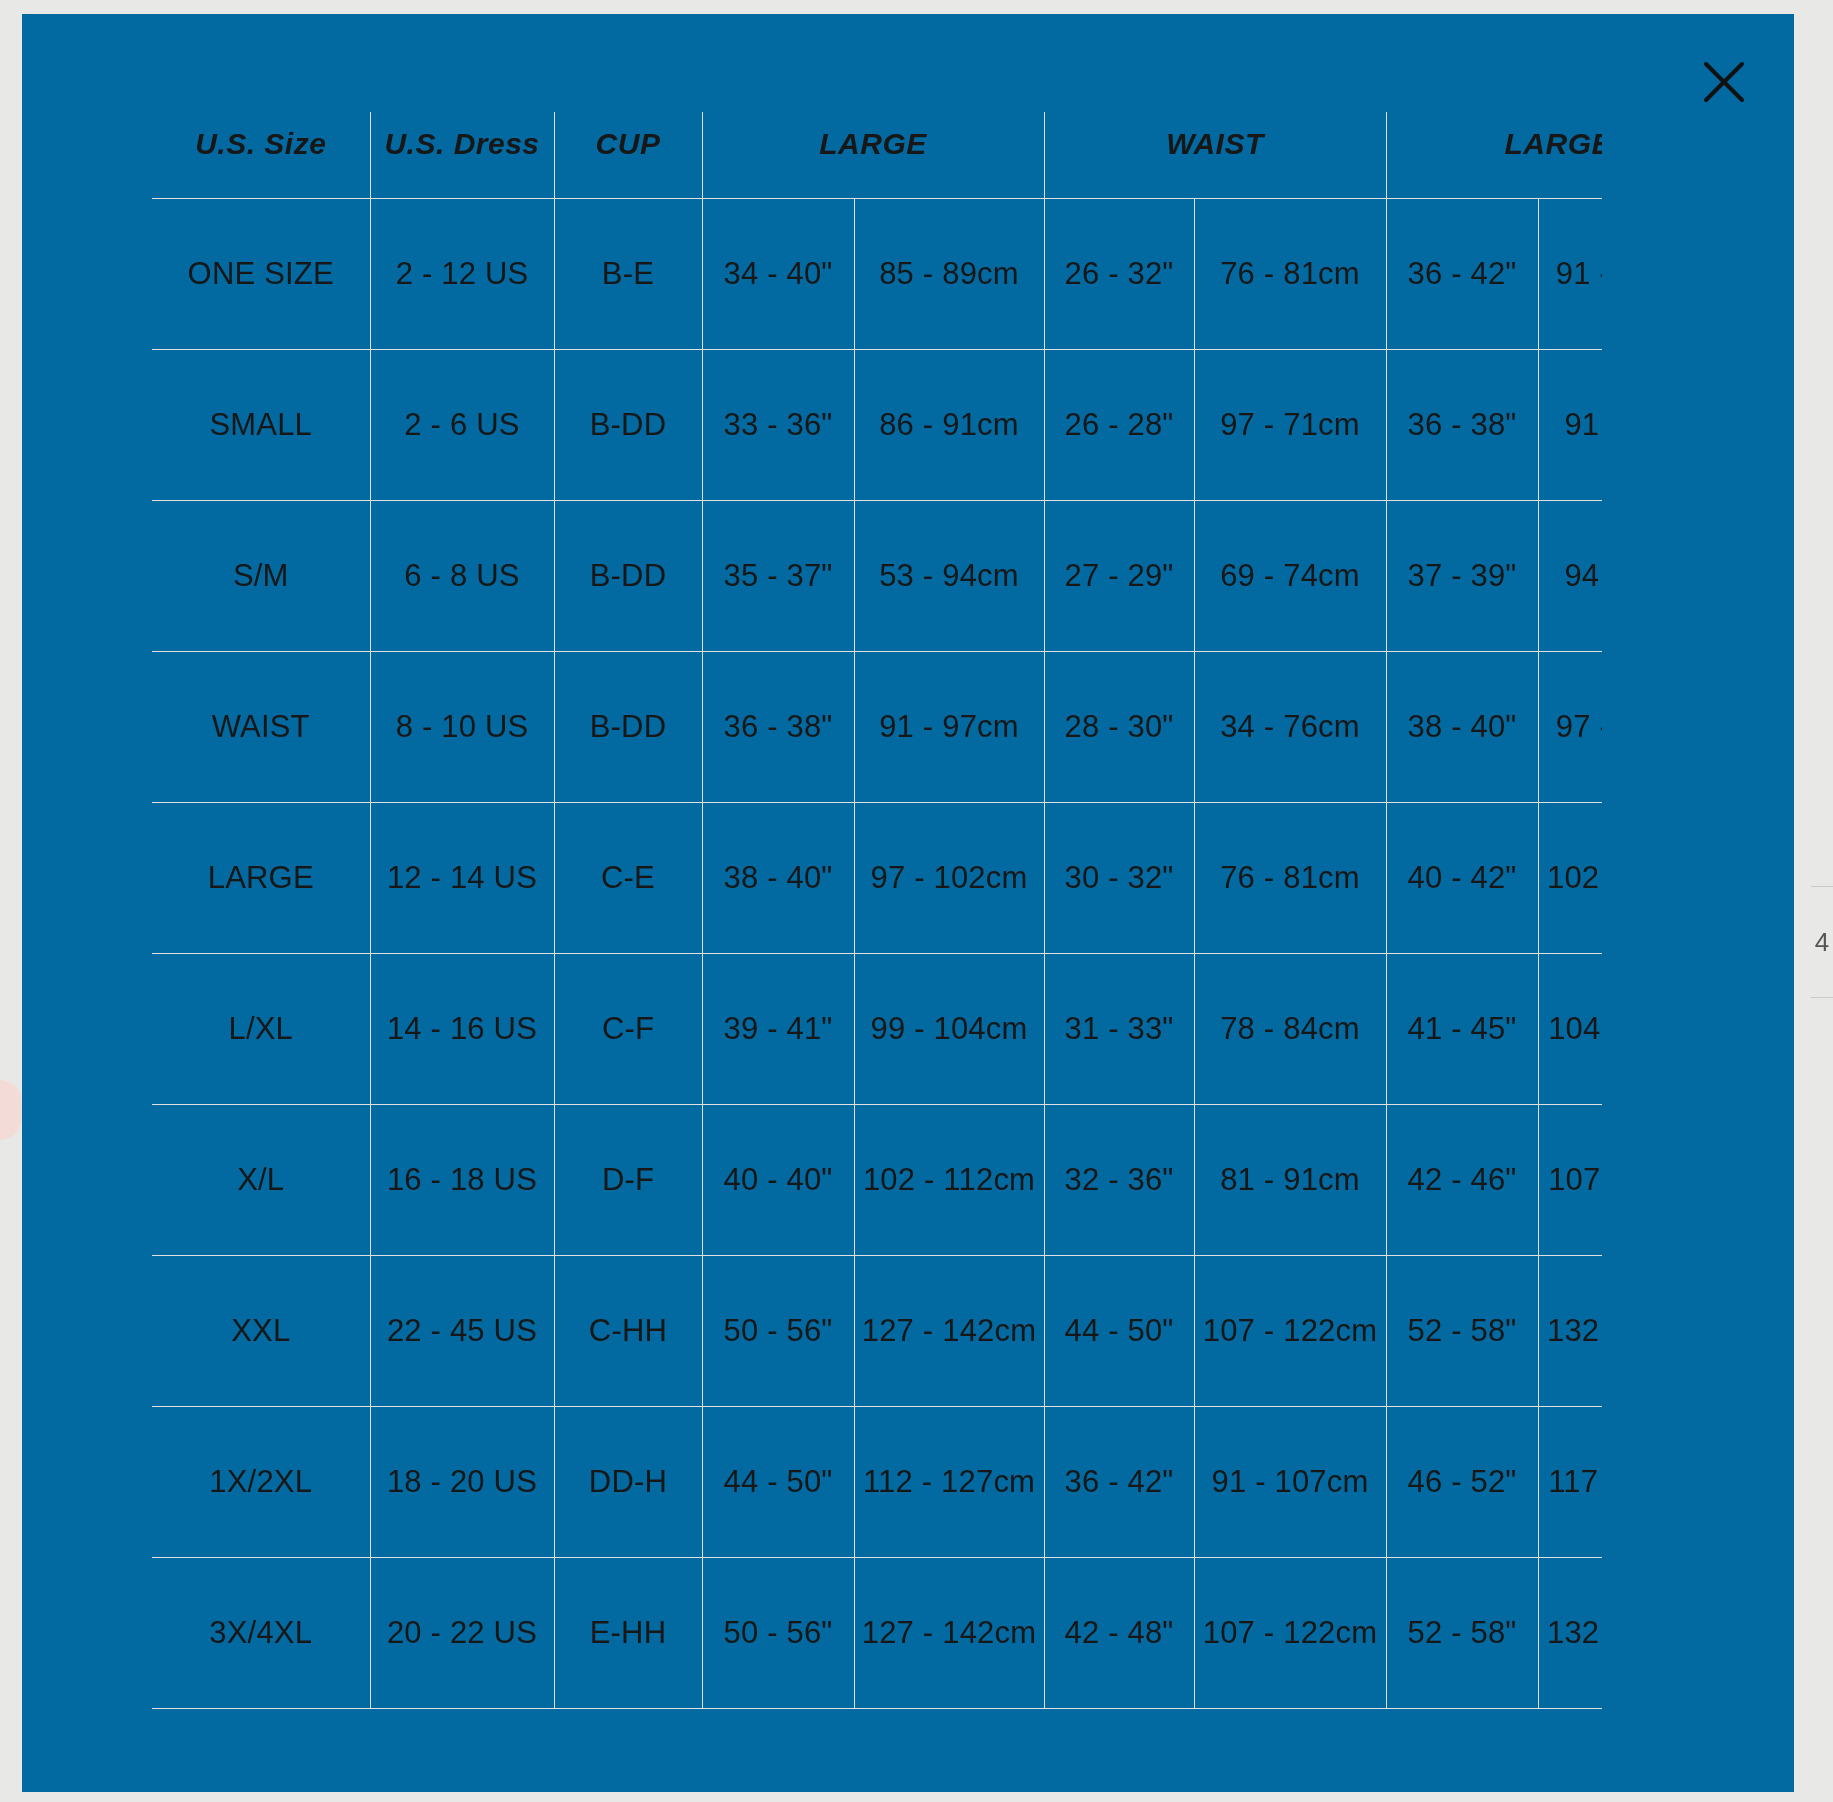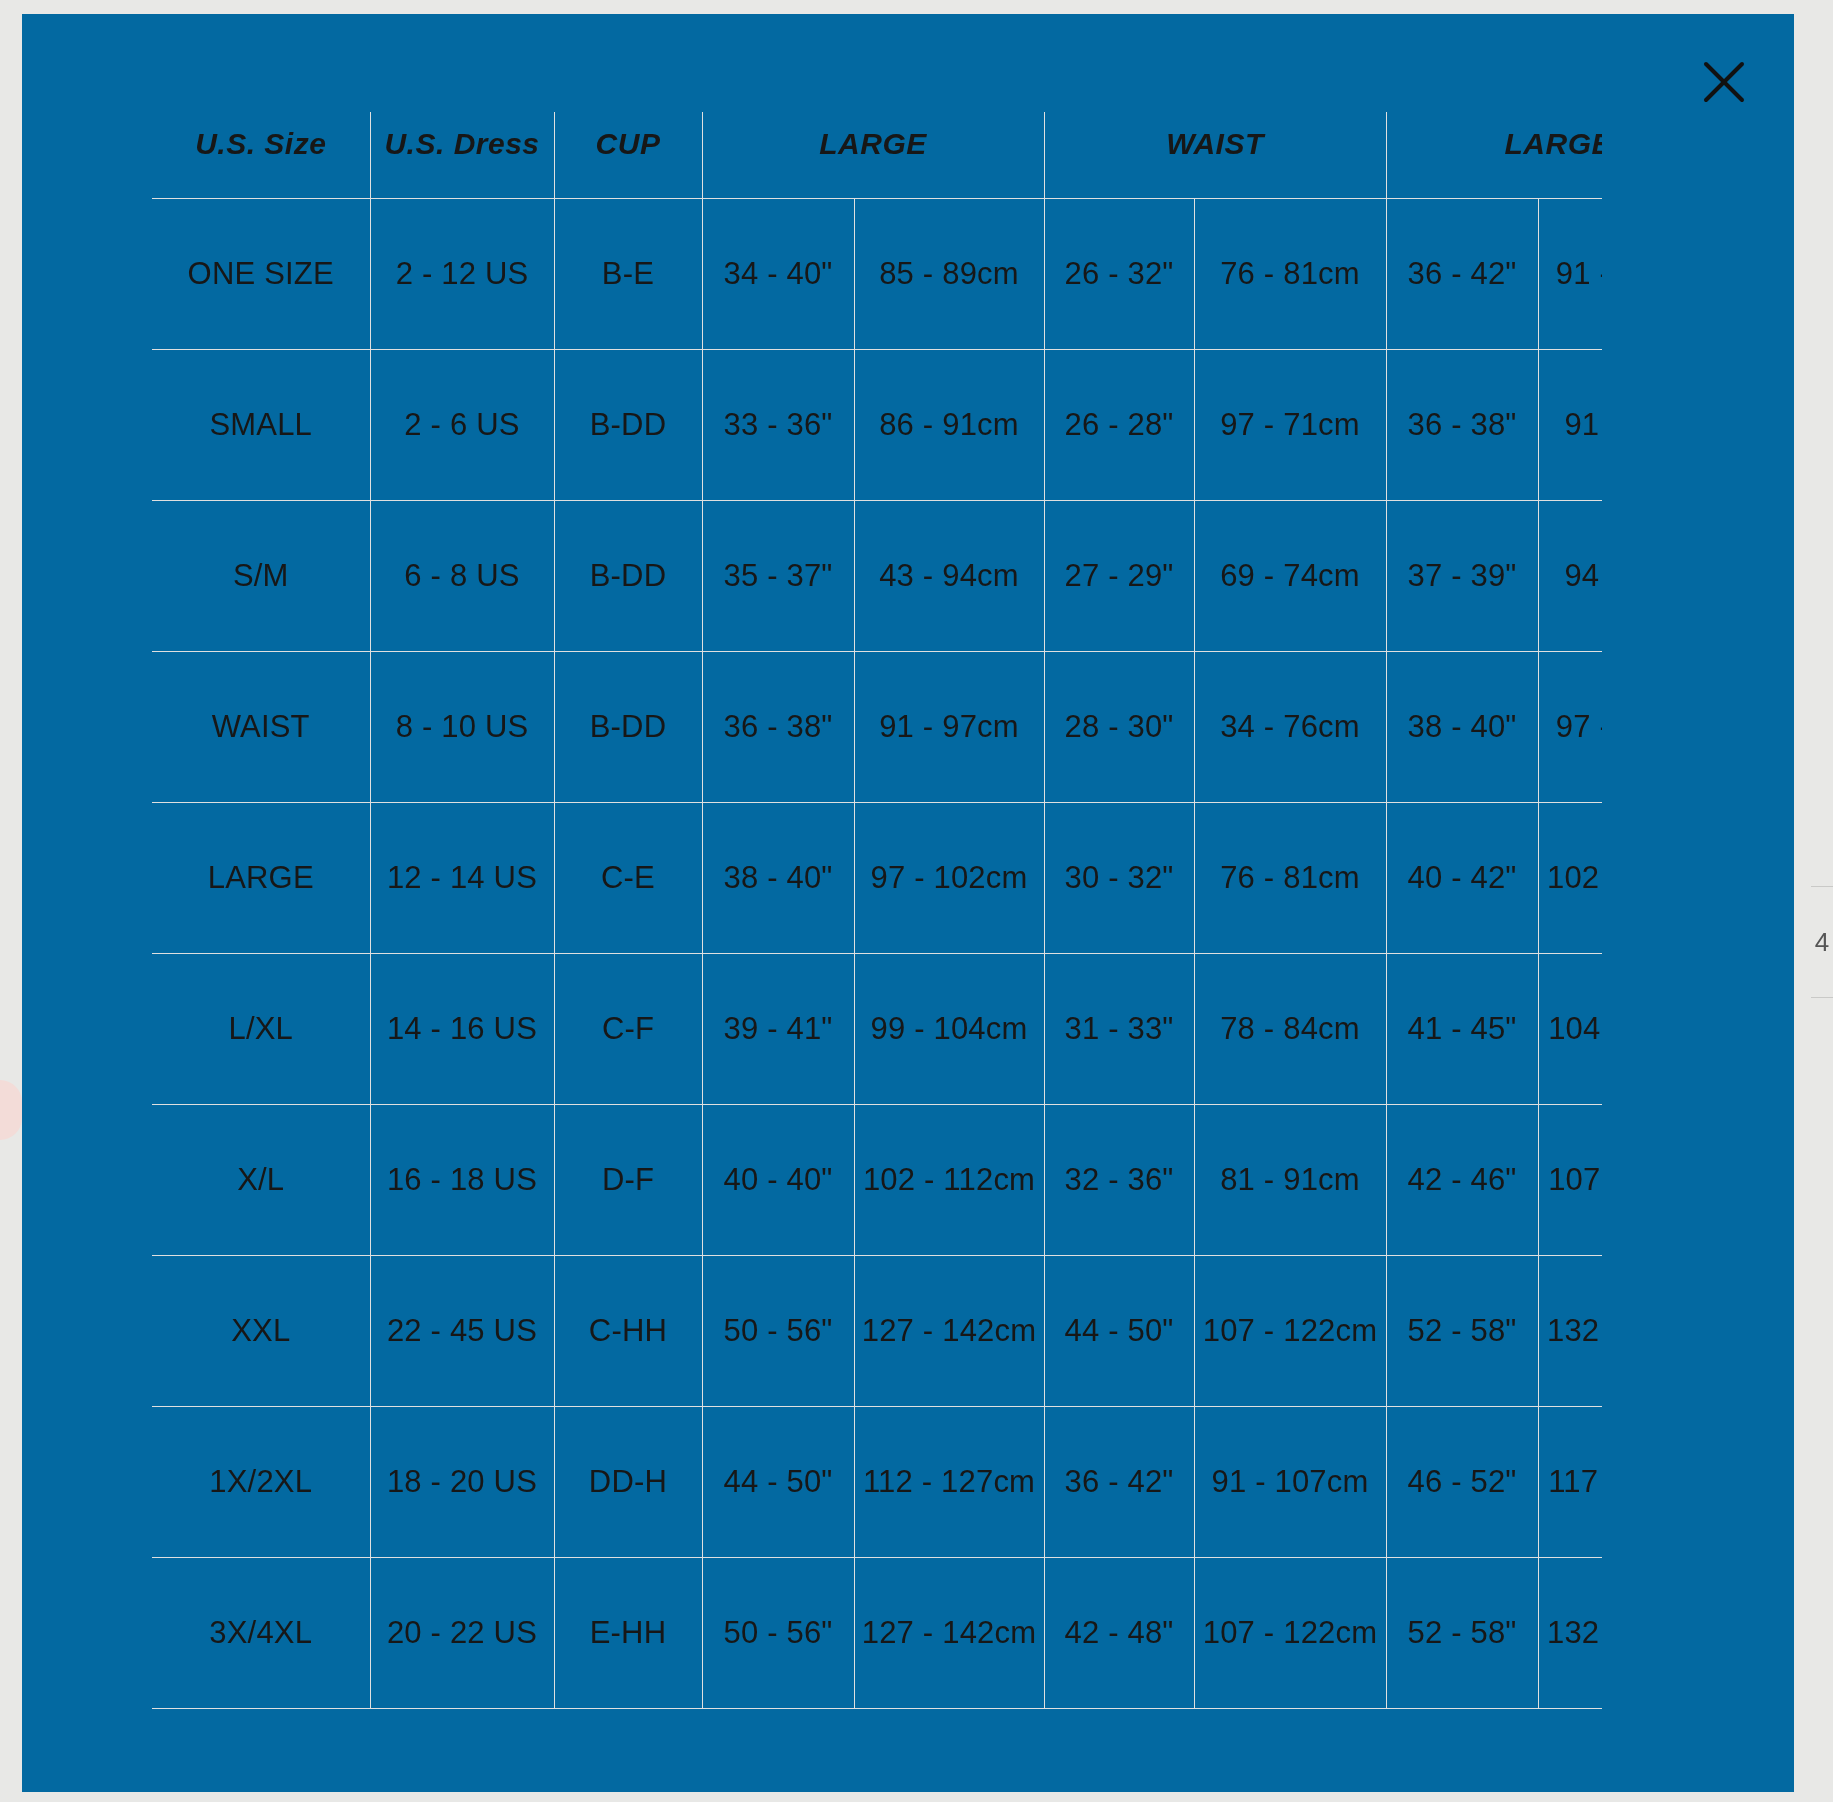--- a/index.html
+++ b/index.html
@@ -182,21 +182,21 @@
             <td class="vsep">26 - 28"</td>
             <td class="vsep">97 - 71cm</td>
             <td class="vsep">36 - 38"</td>
             <td class="vsep">91 - 97cm</td>
           </tr>
           <tr>
             <td>S/M</td>
             <td class="vsep">6 - 8 US</td>
             <td class="vsep">B-DD</td>
             <td class="vsep">35 - 37"</td>
-            <td class="vsep">43 - 94cm</td>
+            <td class="vsep">53 - 94cm</td>
             <td class="vsep">27 - 29"</td>
             <td class="vsep">69 - 74cm</td>
             <td class="vsep">37 - 39"</td>
             <td class="vsep">94 - 99cm</td>
           </tr>
           <tr>
             <td>WAIST</td>
             <td class="vsep">8 - 10 US</td>
             <td class="vsep">B-DD</td>
             <td class="vsep">36 - 38"</td>

